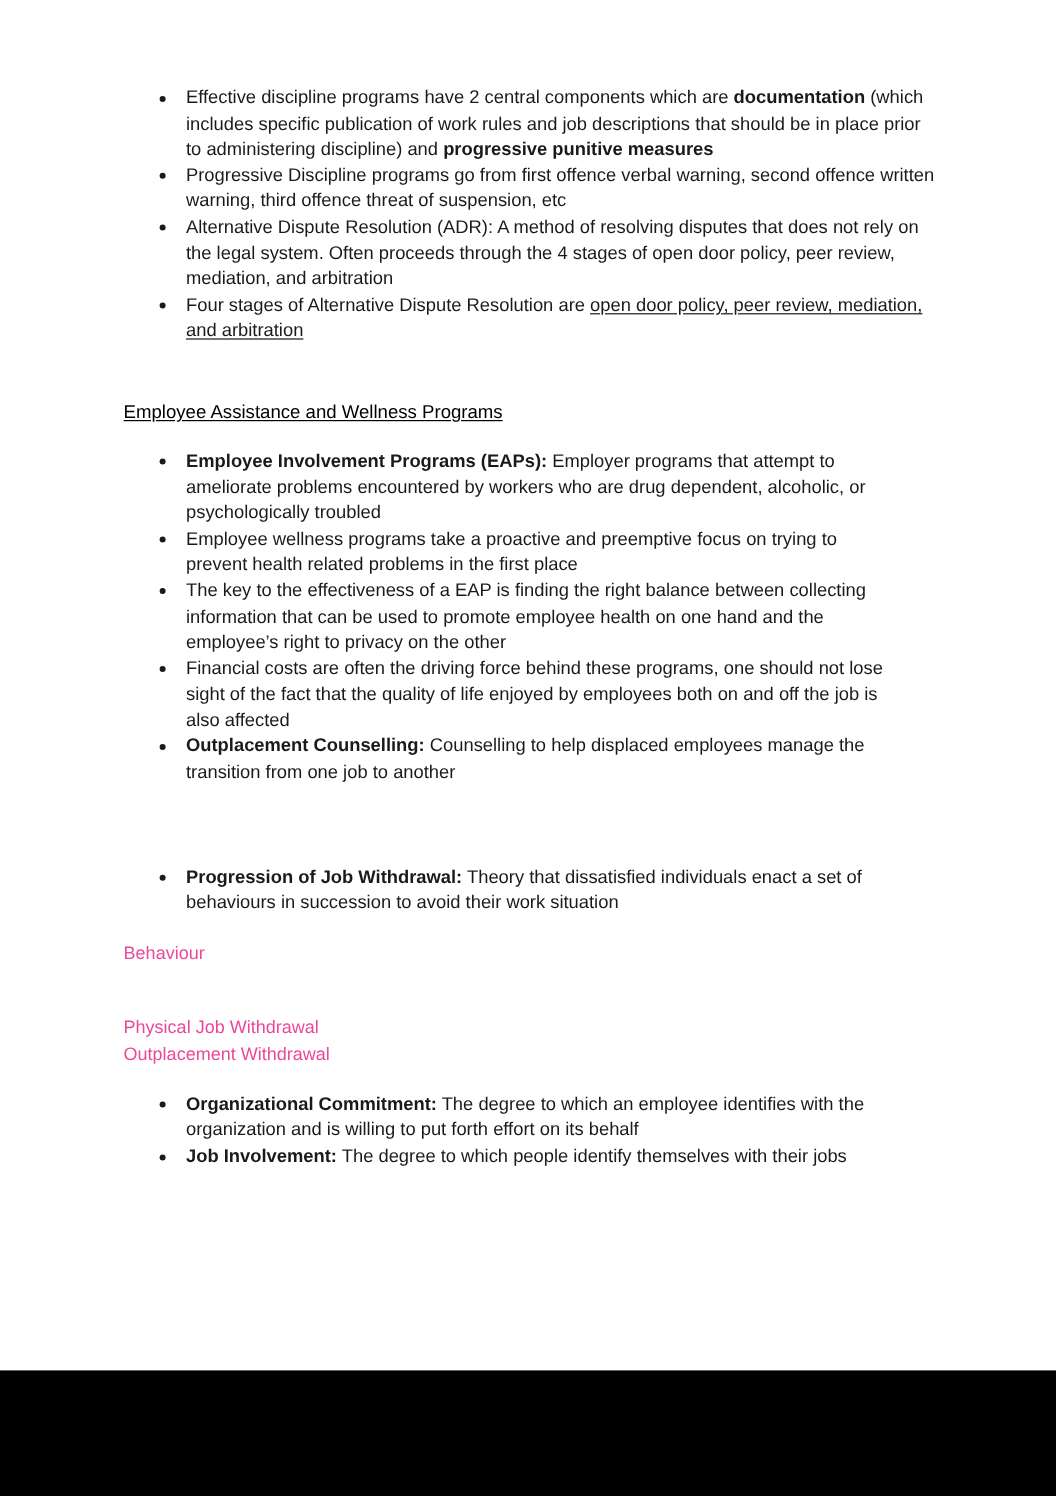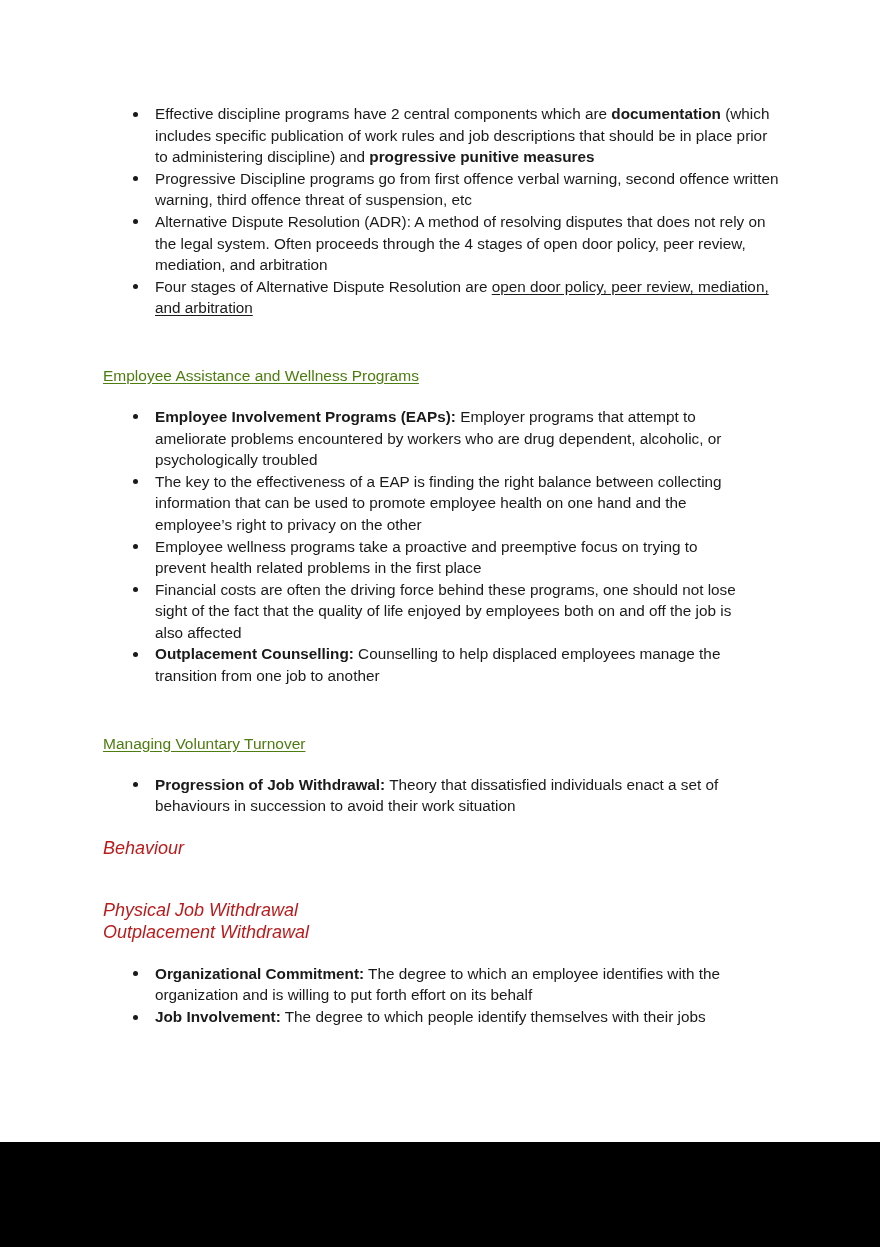--- a/index.html
+++ b/index.html
@@ -16,49 +16,48 @@
     font-family: "Liberation Sans", sans-serif;
   }
   .page {
     position: absolute;
     left: 0;
     top: 0;
     width: 880px;
     height: 1186px;
     background: #ffffff;
     box-sizing: border-box;
-    padding: 103px 100px 0 103px;
+    padding: 71px 100px 0 103px;
   }
   .bottom-band {
     position: absolute;
     left: 0;
     top: 1142px;
     width: 880px;
     height: 105px;
     background: #000000;
   }
   .section-heading {
     font-size: 15.5px;
     line-height: 21px;
-    color: #4d7c0f;
+    color: #000000;
     text-decoration: underline;
     text-underline-offset: 2px;
     display: inline-block;
     margin: 0;
     font-weight: normal;
   }
   .heading-block {
     margin: 0;
     padding: 0;
   }
   .subheading {
-    font-size: 18px;
+    font-size: 15px;
     line-height: 22px;
-    color: #b91c1c;
-    font-style: italic;
+    color: #ec4899;
     margin: 0;
   }
   ul.bullets {
     list-style: none;
     margin: 0;
     padding: 0;
   }
   ul.bullets > li {
     position: relative;
     padding-left: 52px;
@@ -121,41 +120,38 @@
 
   <div class="gap-md"></div>
 
   <ul class="bullets block-b">
     <li>
       <span class="dot"></span>
       <span><span class="lead">Employee Involvement Programs (EAPs):</span><span> Employer programs that attempt to ameliorate problems encountered by workers who are drug dependent, alcoholic, or psychologically troubled</span></span>
     </li>
     <li>
       <span class="dot"></span>
-      <span><span>The key to the effectiveness of a EAP is finding the right balance between collecting information that can be used to promote employee health on one hand and the employee’s right to privacy on the other</span></span>
+      <span><span>Employee wellness programs take a proactive and preemptive focus on trying to prevent health related problems in the first place</span></span>
     </li>
     <li>
       <span class="dot"></span>
-      <span><span>Employee wellness programs take a proactive and preemptive focus on trying to prevent health related problems in the first place</span></span>
+      <span><span>The key to the effectiveness of a EAP is finding the right balance between collecting information that can be used to promote employee health on one hand and the employee’s right to privacy on the other</span></span>
     </li>
     <li>
       <span class="dot"></span>
       <span><span>Financial costs are often the driving force behind these programs, one should not lose sight of the fact that the quality of life enjoyed by employees both on and off the job is also affected</span></span>
     </li>
     <li>
       <span class="dot"></span>
       <span><span class="lead">Outplacement Counselling:</span><span> Counselling to help displaced employees manage the transition from one job to another</span></span>
     </li>
   </ul>
 
   <div class="gap-lg"></div>
 
-  <div class="heading-block">
-    <span class="section-heading">Managing Voluntary Turnover</span>
-  </div>
 
   <div class="gap-md"></div>
 
   <ul class="bullets block-c">
     <li>
       <span class="dot"></span>
       <span><span class="lead">Progression of Job Withdrawal:</span><span> Theory that dissatisfied individuals enact a set of behaviours in succession to avoid their work situation</span></span>
     </li>
   </ul>
 

